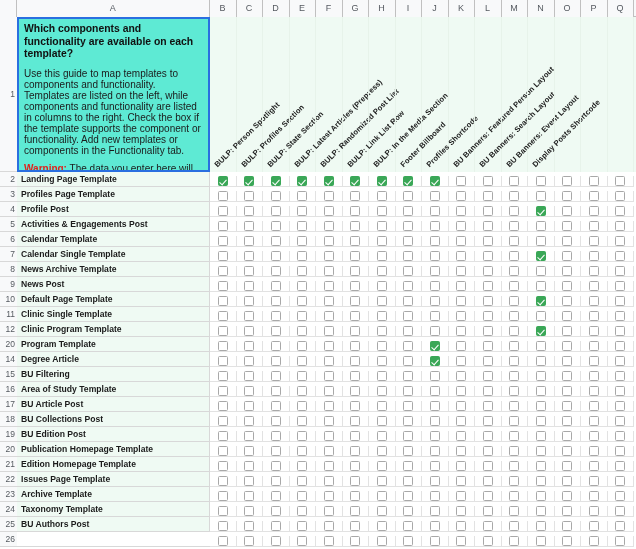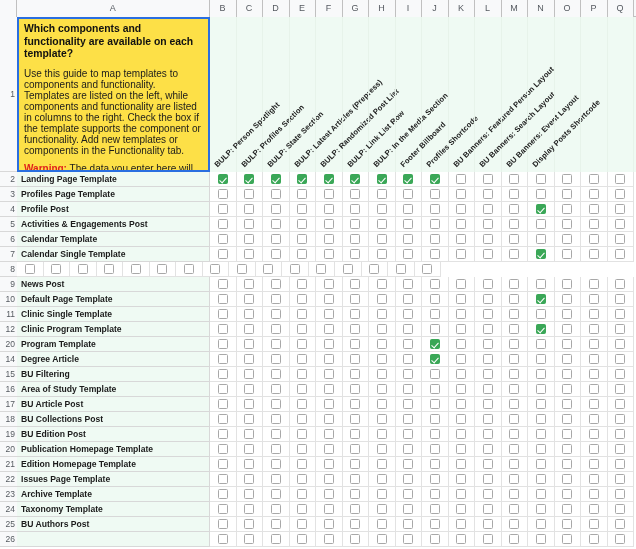--- a/index.html
+++ b/index.html
@@ -77,20 +77,21 @@
     position: absolute;
     top: 17px; left: 17px;
     width: 619px;
     height: 532px;
   }
 
   .data-row {
     display: flex;
     height: 15px;
     width: 619px;
+    align-items: flex-end;
   }
 
   .cell-a {
     width: 193px;
     flex: 0 0 193px;
     background: #effaf3;
     border-right: 1px solid #d8d8d8;
     border-bottom: 1px solid #d8d8d8;
     font-size: 8.6px;
     font-weight: bold;
@@ -136,21 +137,21 @@
   
   .header-row {
     display: flex;
     height: 155px;
     width: 619px;
   }
 
   .cell-a1 {
     width: 193px;
     flex: 0 0 193px;
-    background: #fde047;
+    background: #5eead4;
     border: 2px solid #2a6fe0;
     padding: 4px 5px 3px 5px;
     overflow: hidden;
     position: relative;
   }
   .cell-a1 h1 {
     margin: 0 0 7px 0;
     font-size: 10.4px;
     line-height: 12.5px;
     font-weight: bold;
@@ -605,20 +606,21 @@
             <div class="box"></div>
           </div>
           <div class="cell-chk">
             <div class="box"></div>
           </div>
           <div class="cell-chk">
             <div class="box"></div>
           </div>
         </div>
         <div class="data-row">
+          <div class="cell-a">News Archive Template</div>
           <div class="cell-chk">
             <div class="box"></div>
           </div>
           <div class="cell-chk">
             <div class="box"></div>
           </div>
           <div class="cell-chk">
             <div class="box"></div>
           </div>
           <div class="cell-chk">

